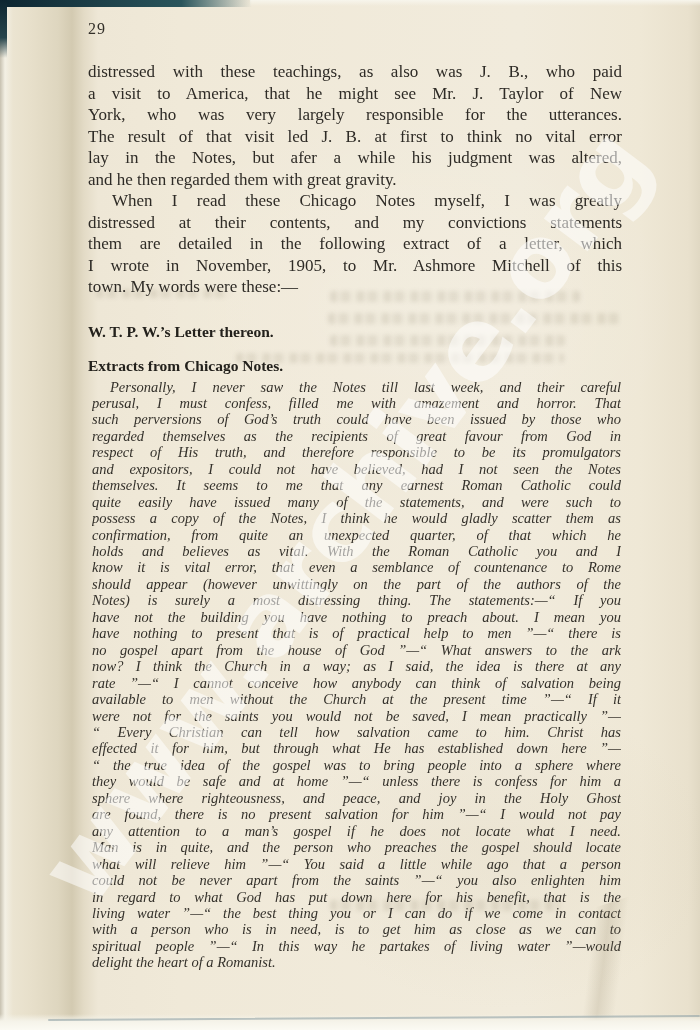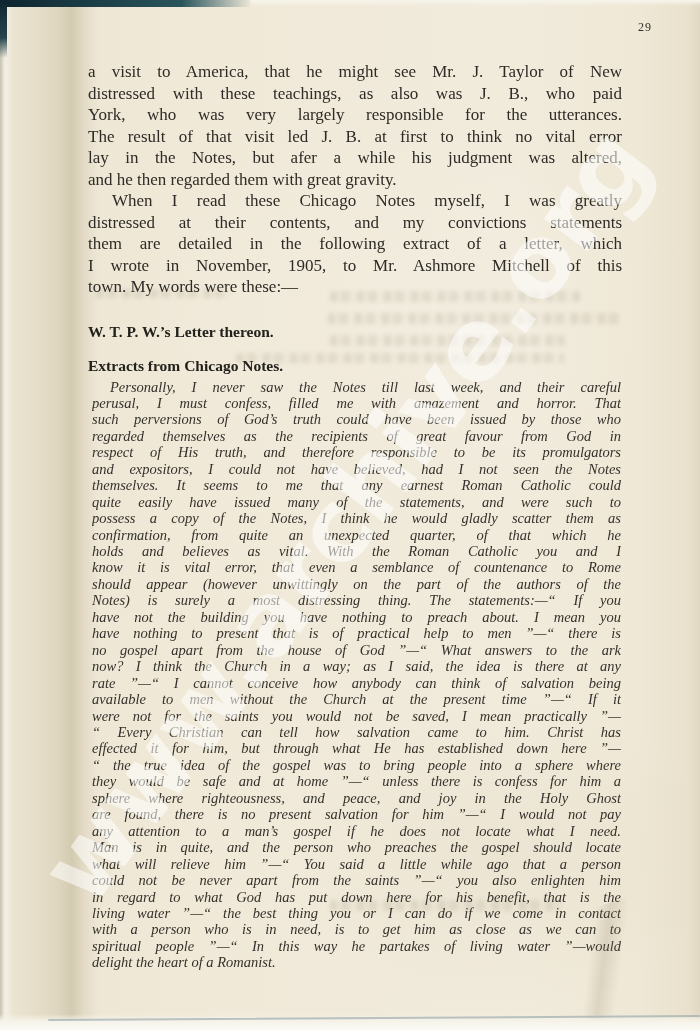--- a/index.html
+++ b/index.html
@@ -29,22 +29,22 @@
   #bottom-line{position:absolute;left:48px;bottom:11px;width:652px;height:2px;
     background:rgba(125,148,156,0.5);transform:rotate(-0.35deg);border-radius:2px;}
   #crease-br{position:absolute;right:-60px;bottom:-40px;width:320px;height:160px;
     background:linear-gradient(115deg,rgba(0,0,0,0) 46%,rgba(150,138,110,0.22) 50%,rgba(0,0,0,0) 55%);
     transform:rotate(-18deg);}
   .ghost{position:absolute;filter:blur(2px);opacity:.75;border-radius:3px;
     background:repeating-linear-gradient(90deg,
       rgba(128,118,94,0.22) 0 7px, rgba(128,118,94,0.04) 7px 11px,
       rgba(128,118,94,0.19) 11px 20px, rgba(128,118,94,0.03) 20px 27px);}
   
-  #page-number{position:absolute;left:88px;top:20px;width:564px;text-align:right;
-    font-size:12px;color:#33302a;letter-spacing:1px;font-family:Liberation Serif, serif;}
+  #page-number{position:absolute;left:88px;top:20px;width:564px;text-align:left;
+    font-size:16px;color:#33302a;letter-spacing:1px;font-family:Liberation Serif, serif;}
   #content{position:absolute;left:88px;top:61px;width:534px;color:#2e2b26;}
   .para{font-size:17px;line-height:21.5px;}
   .para-2{}
   .tline{text-align:justify;text-align-last:justify;overflow:hidden;white-space:normal;}
   .tline-last{text-align-last:left;}
   .indent-lg .tline:first-child{text-indent:24px;}
   .indent-sm .tline:first-child{text-indent:18px;}
   .letter-heading{font-weight:bold;font-size:15.5px;color:#23211c;margin-top:14px;line-height:20px;}
   .letter-heading.first{margin-top:24px;}
   #letter-body{margin-top:3px;margin-left:4px;width:529px;
@@ -69,22 +69,22 @@
   <div class="ghost" style="left:330px;top:291px;width:250px;height:11px;"></div>
   <div class="ghost" style="left:328px;top:313px;width:292px;height:11px;"></div>
   <div class="ghost" style="left:330px;top:335px;width:235px;height:11px;"></div>
   <div class="ghost" style="left:236px;top:353px;width:328px;height:10px;"></div>
   <div class="ghost" style="left:330px;top:900px;width:230px;height:11px;"></div>
 
   <div id="page-number">29</div>
 
   <div id="content">
     <div class="para para-1">
+        <div class="tline">distressed with these teachings, as also was J. B., who paid</div>
         <div class="tline">a visit to America, that he might see Mr. J. Taylor of New</div>
-        <div class="tline">distressed with these teachings, as also was J. B., who paid</div>
         <div class="tline">York, who was very largely responsible for the utterances.</div>
         <div class="tline">The result of that visit led J. B. at first to think no vital error</div>
         <div class="tline">lay in the Notes, but afer a while his judgment was altered,</div>
         <div class="tline tline-last">and he then regarded them with great gravity.</div>
       </div>
     <div class="para para-2 indent-lg">
         <div class="tline">When I read these Chicago Notes myself, I was greatly</div>
         <div class="tline">distressed at their contents, and my convictions statements</div>
         <div class="tline">them are detailed in the following extract of a letter, which</div>
         <div class="tline">I wrote in November, 1905, to Mr. Ashmore Mitchell of this</div>

